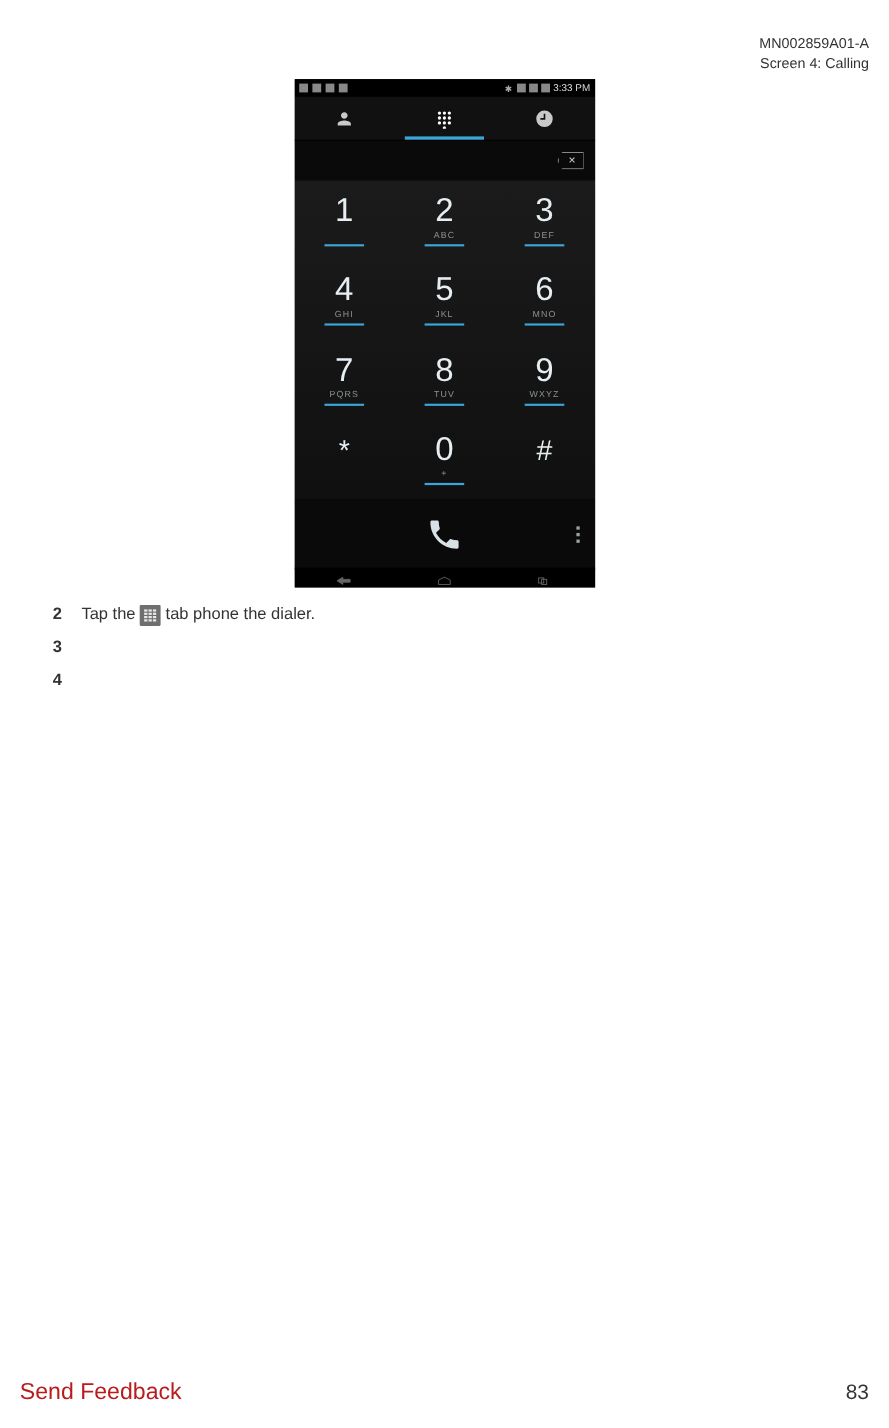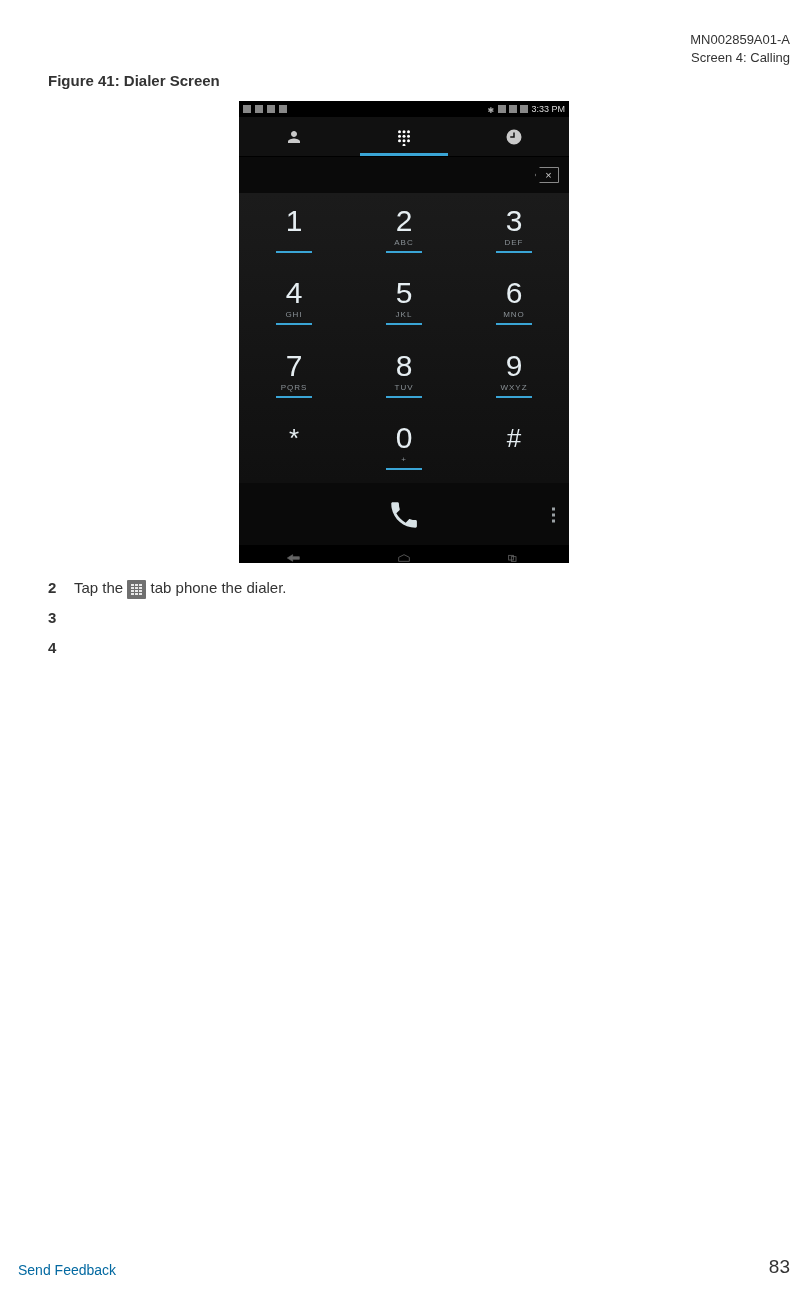--- a/index.html
+++ b/index.html
@@ -30,21 +30,21 @@
     font-size: 15px;
     margin-bottom: 12px;
   }
   .phone-wrap {
     width: 100%;
     display: flex;
     justify-content: center;
     margin-bottom: 14px;
   }
   .phone {
-    width: 330px;
+    width: 273px;
     height: 462px;
     background: #000;
     position: relative;
     font-family: "Helvetica Neue", Arial, sans-serif;
   }
   .status-bar {
     height: 16px;
     background: #000;
     color: #dcdcdc;
     font-size: 9px;
@@ -184,40 +184,39 @@
   .inline-icon.phone {
     background:#185f8c;
     width:21px; height:21px;
   }
   .inline-icon.phone svg { width:14px; height:14px; fill:#fff; }
 
   .footer-link {
     position:absolute;
     left:18px;
     bottom:20px;
-    color:#0369a1;
-    font-size:14px;
+    color:#b91c1c;
+    font-size:21px;
   }
   .footer-page {
     position:absolute;
     right:18px;
     bottom:20px;
     font-size:19px;
   }
 </style>
 </head>
 <body>
 
 <div class="page-header">
   <div>MN002859A01-A</div>
   <div>Screen 4:  Calling</div>
 </div>
 
 <div class="content">
-  <div class="fig-caption">Figure 41: Dialer Screen</div>
 
   <div class="phone-wrap">
     <div class="phone">
 
       <div class="status-bar">
         <div class="status-left">
           <div class="micro-icon"></div>
           <div class="micro-icon"></div>
           <div class="micro-icon"></div>
           <div class="micro-icon"></div>

